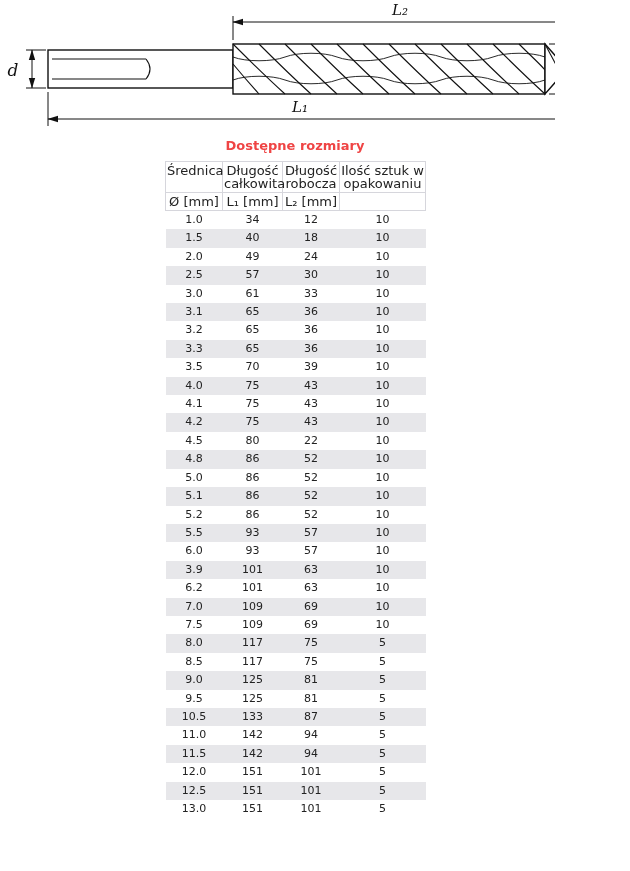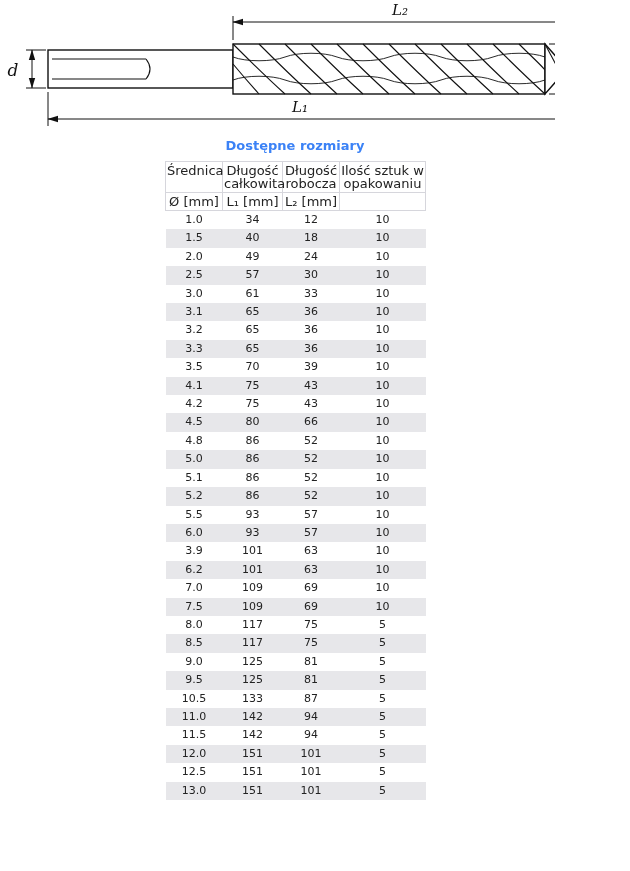--- a/index.html
+++ b/index.html
@@ -8,21 +8,21 @@
   .page { width: 555px; height: 871px; background: #fff; overflow: hidden; }
 
   .drawing-wrap { width: 630px; height: 134px; }
   .drawing-wrap svg { display: block; }
 
   .content { margin-left: 165px; width: 260px; }
   .heading {
     text-align: center;
     font-weight: bold;
     font-size: 13px;
-    color: #3b82f6;
+    color: #ef4444;
     margin: 4px 0 7px 0;
     line-height: 16px;
   }
 
   table.sizes {
     border-collapse: collapse;
     width: 260px;
     table-layout: fixed;
     font-size: 11px;
     color: #222;
@@ -211,35 +211,41 @@
             <td>36</td>
             <td>10</td>
           </tr>
           <tr>
             <td>3.5</td>
             <td>70</td>
             <td>39</td>
             <td>10</td>
           </tr>
           <tr>
+            <td>4.0</td>
+            <td>75</td>
+            <td>43</td>
+            <td>10</td>
+          </tr>
+          <tr>
             <td>4.1</td>
             <td>75</td>
             <td>43</td>
             <td>10</td>
           </tr>
           <tr>
             <td>4.2</td>
             <td>75</td>
             <td>43</td>
             <td>10</td>
           </tr>
           <tr>
             <td>4.5</td>
             <td>80</td>
-            <td>66</td>
+            <td>22</td>
             <td>10</td>
           </tr>
           <tr>
             <td>4.8</td>
             <td>86</td>
             <td>52</td>
             <td>10</td>
           </tr>
           <tr>
             <td>5.0</td>

